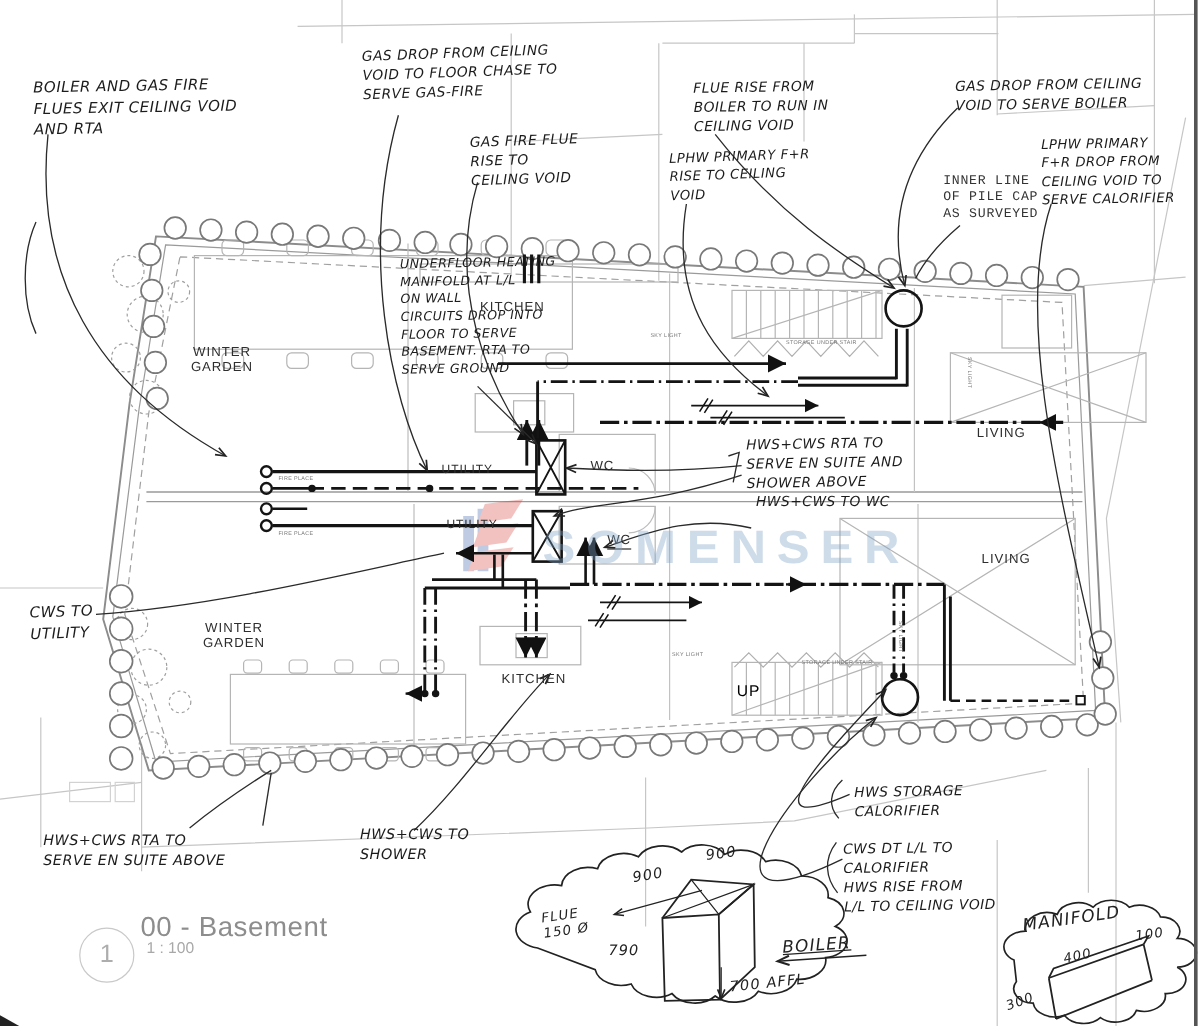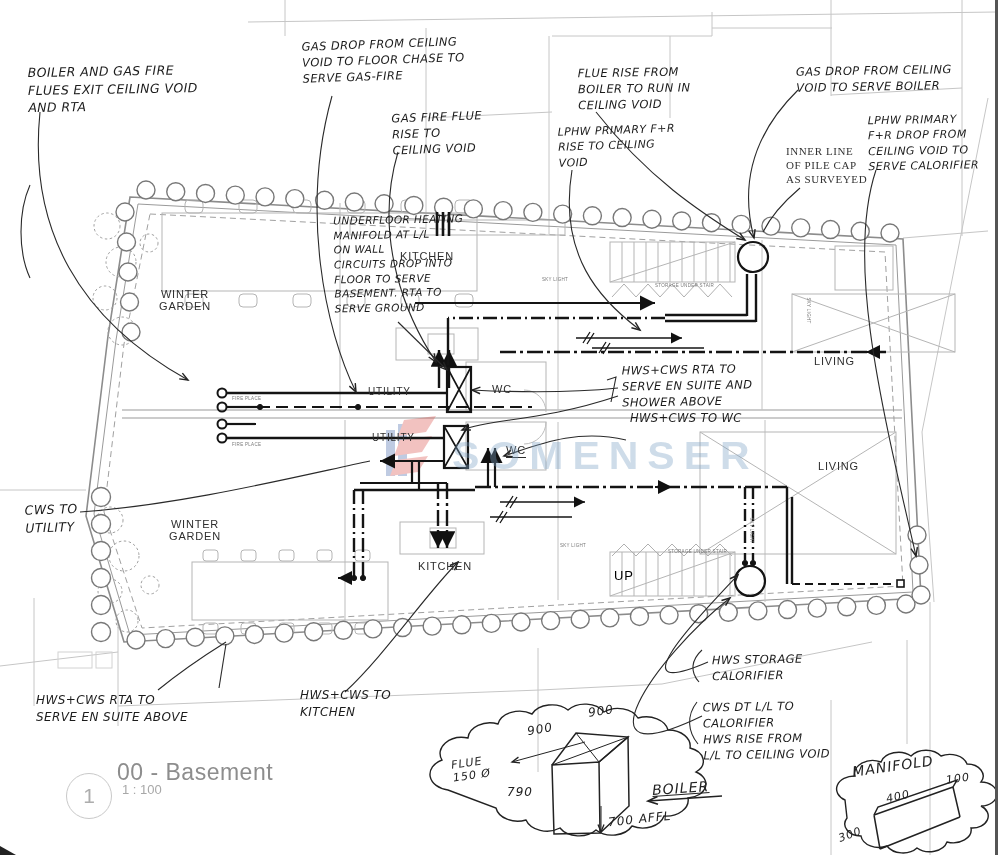--- a/index.html
+++ b/index.html
@@ -2,21 +2,21 @@
 <html><head>
 <meta charset="utf-8">
 <style>
   html,body{margin:0;padding:0;background:#ffffff;}
   #page{position:relative;width:1000px;height:855px;background:#fff;overflow:hidden;
         font-family:"Liberation Sans",sans-serif;}
   #lw{position:absolute;left:0;top:0;}
   .note{position:absolute;white-space:pre-line;font-family:"DejaVu Sans",sans-serif;
         font-style:italic;color:#1c1c1c;font-size:11.5px;line-height:1.4;
         letter-spacing:.4px;font-weight:500;}
-  .typed{position:absolute;white-space:pre-line;font-family:Liberation Serif, serif;
+  .typed{position:absolute;white-space:pre-line;font-family:Liberation Mono, monospace;
         color:#333;font-size:11px;letter-spacing:.6px;}
   .room{position:absolute;white-space:pre-line;font-family:"Liberation Sans",sans-serif;
         color:#2e2e2e;font-size:11px;letter-spacing:.8px;}
   .tiny{position:absolute;font-family:"Liberation Sans",sans-serif;color:#777;
         font-size:4.5px;letter-spacing:.3px;white-space:nowrap;}
   .hand-dim{position:absolute;font-family:"DejaVu Sans",sans-serif;font-style:italic;
         color:#222;font-size:12px;letter-spacing:1px;white-space:pre-line;}
   .wm-text{position:absolute;left:452px;top:433px;font-family:"Liberation Sans",sans-serif;
         font-weight:bold;font-size:41px;letter-spacing:9px;color:rgba(125,162,198,.38);
         transform:scaleY(.95);}
@@ -391,21 +391,21 @@
 SERVE GROUND</div>
 <div class="note" style="left:622px;top:361px;width:185px;transform:rotate(-1deg)">HWS+CWS RTA TO
 SERVE EN SUITE AND
 SHOWER ABOVE</div>
 <div class="note" style="left:630px;top:410px;width:170px">HWS+CWS TO WC</div>
 <div class="note" style="left:25px;top:500px;width:95px;transform:rotate(-2deg);font-size:12.5px">CWS TO
 UTILITY</div>
 <div class="note" style="left:36px;top:692px;width:240px;font-size:12px">HWS+CWS RTA TO
 SERVE EN SUITE ABOVE</div>
 <div class="note" style="left:300px;top:687px;width:135px;font-size:12px">HWS+CWS TO
-KITCHEN</div>
+SHOWER</div>
 <div class="note" style="left:712px;top:651px;width:135px;transform:rotate(-1deg)">HWS STORAGE
 CALORIFIER</div>
 <div class="note" style="left:703px;top:698px;width:170px;transform:rotate(-1deg)">CWS DT L/L TO
 CALORIFIER
 HWS RISE FROM
 L/L TO CEILING VOID</div>
 
 <div class="room" style="left:130px;top:288px;width:110px;text-align:center">WINTER
 GARDEN</div>
 <div class="room" style="left:140px;top:518px;width:110px;text-align:center">WINTER

